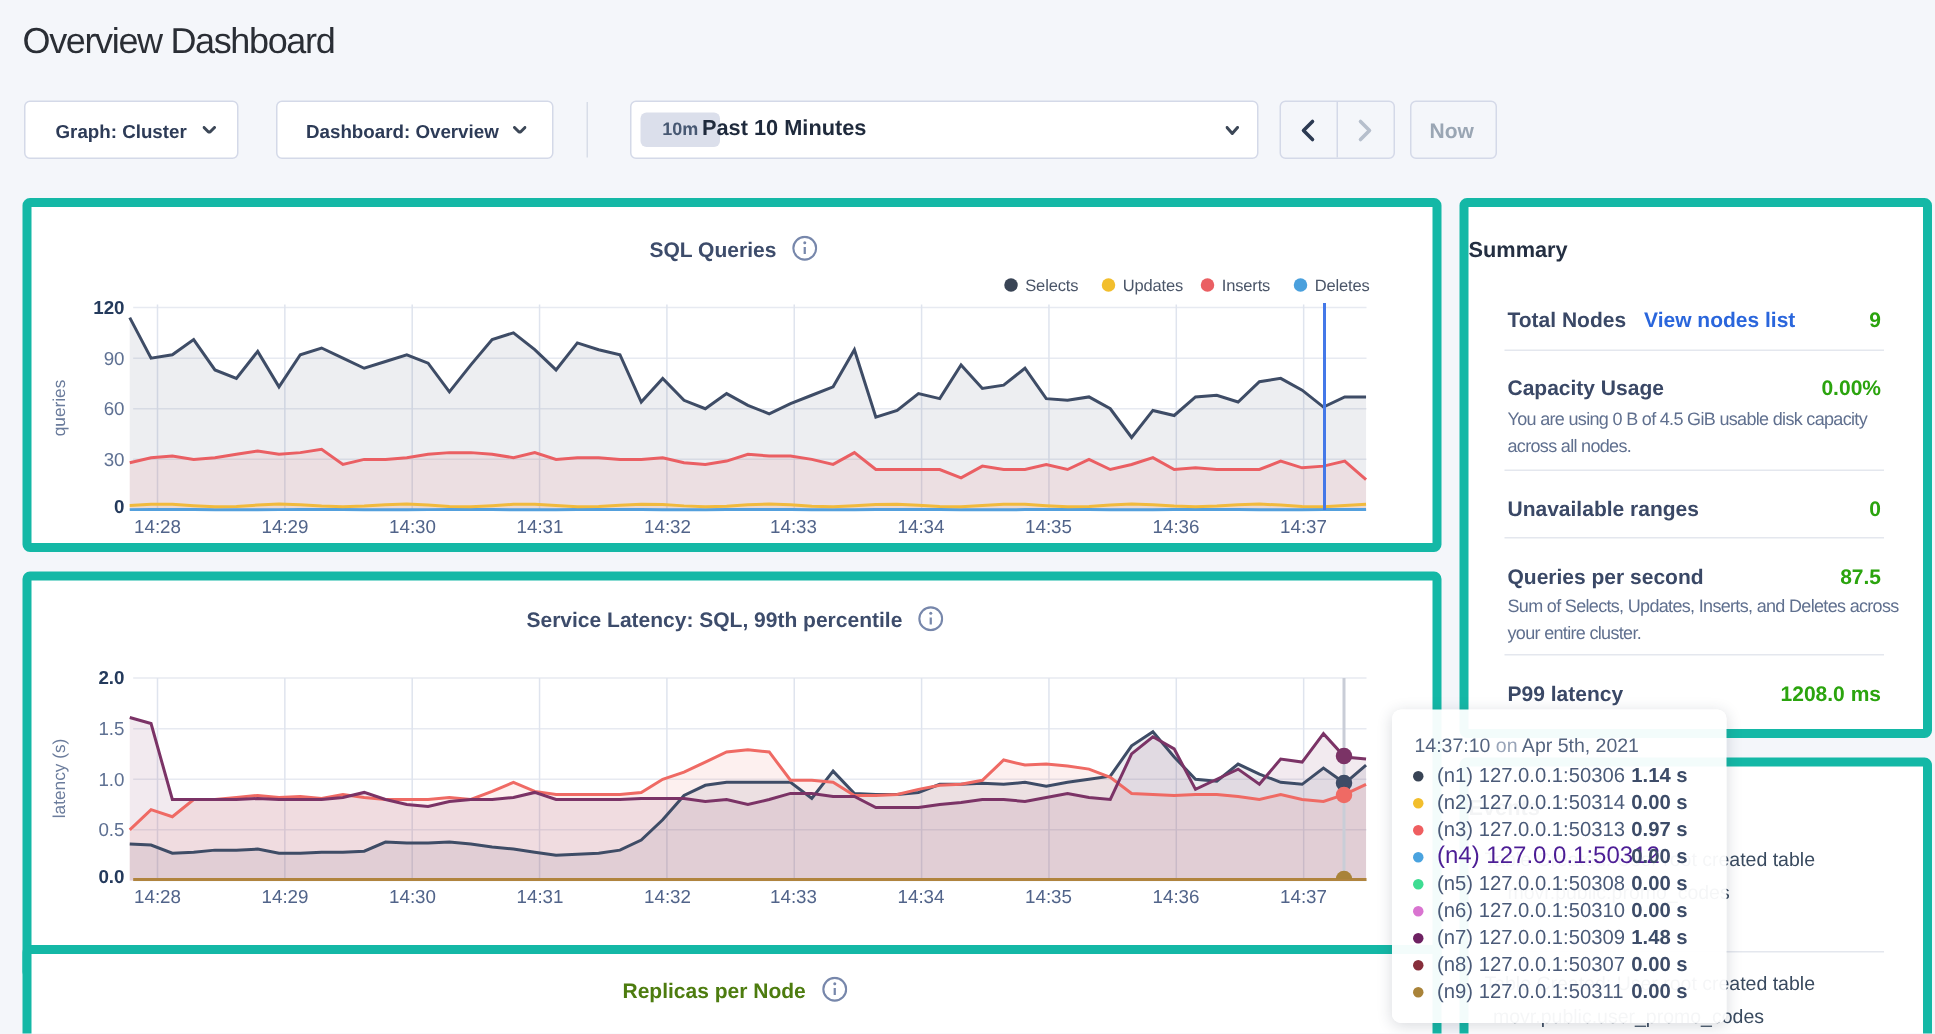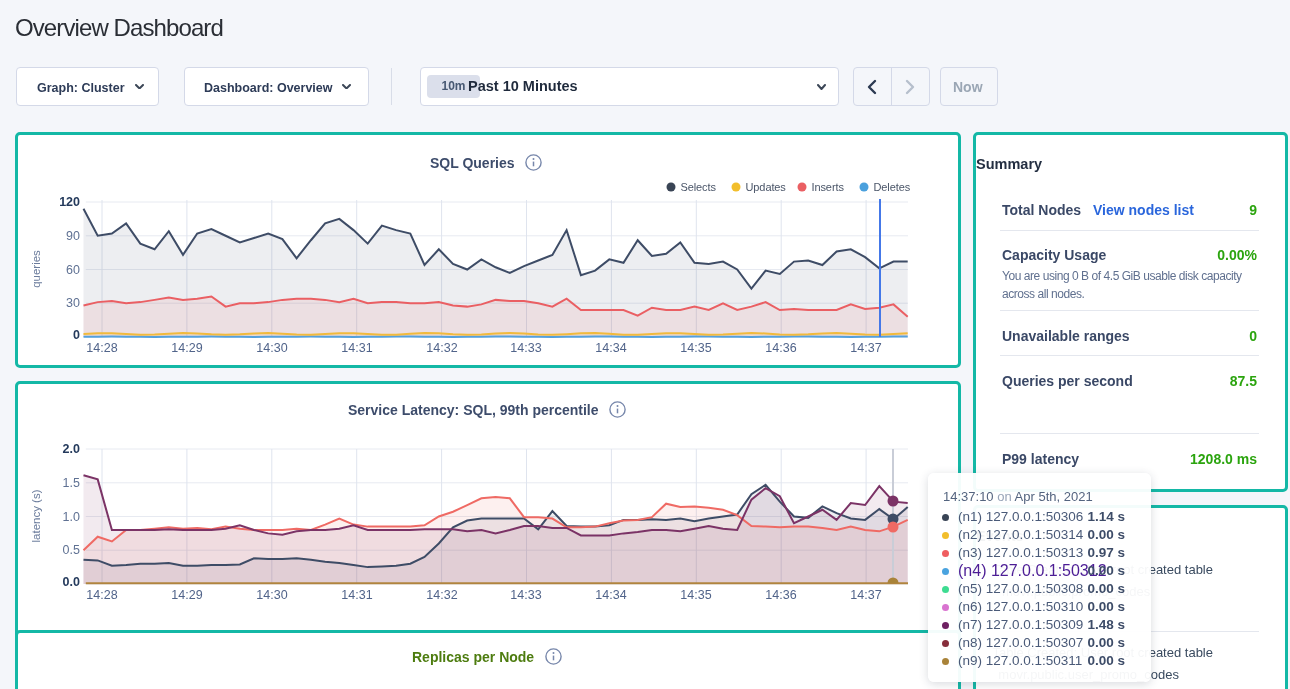--- a/index.html
+++ b/index.html
@@ -1,17 +1,17 @@
 <!DOCTYPE html>
 <html><head><meta charset="utf-8"><style>
 
 *{margin:0;padding:0;box-sizing:border-box}
 body{font-family:"Liberation Sans",sans-serif;background:#f4f6fa;width:1290px;height:689px;overflow:hidden}
 #page{position:relative;width:1290px;height:689px;background:#f4f6fa;overflow:hidden}
-.panel{position:absolute;background:#fff;border:3px solid #14b8a6;border-radius:5px}
+.panel{position:absolute;background:#fff;border:6px solid #14b8a6;border-radius:5px}
 .abs{position:absolute}
 .ct{position:absolute;width:100%;text-align:left;font-size:14px;font-weight:700;color:#3d4c6b}
 .btn{position:absolute;background:#fff;border:1px solid #d4d9e8;border-radius:4px;height:39px}
 .blab{font-size:12.5px;font-weight:700;color:#2d3b57}
 .sumlabel{font-weight:700;font-size:14px;color:#3a4866}
 .sumval{position:absolute;right:28px;font-weight:700;font-size:14px;color:#2ba40e}
 .sumdesc{position:absolute;left:26px;font-size:12px;letter-spacing:-0.45px;color:#60708f;line-height:17.5px;white-space:nowrap}
 .divider{position:absolute;left:24px;right:26px;border-top:1px solid #e4e7ee}
 
 </style></head><body>
@@ -170,20 +170,21 @@
 <div class="divider" style="top:95px"></div>
 <span class="abs sumlabel" style="left:26px;top:112px">Capacity Usage</span>
 <span class="sumval" style="top:112px">0.00%</span>
 <div class="sumdesc" style="top:133px">You are using 0 B of 4.5 GiB usable disk capacity<br>across all nodes.</div>
 <div class="divider" style="top:175px"></div>
 <span class="abs sumlabel" style="left:26px;top:193px">Unavailable ranges</span>
 <span class="sumval" style="top:193px">0</span>
 <div class="divider" style="top:220px"></div>
 <span class="abs sumlabel" style="left:26px;top:238px">Queries per second</span>
 <span class="sumval" style="top:238px">87.5</span>
+<div class="sumdesc" style="top:258px">Sum of Selects, Updates, Inserts, and Deletes across<br>your entire cluster.</div>
 <div class="divider" style="top:298px"></div>
 <span class="abs sumlabel" style="left:26px;top:316px">P99 latency</span>
 <span class="sumval" style="top:316px">1208.0 ms</span>
 </div>
 <div class="panel" style="left:973px;top:505px;width:315px;height:230px">
 <div class="ct" style="top:20px;left:0;color:#242f42;font-size:14.5px">Events</div>
 <span class="abs" style="top:54px;right:72px;font-size:13px;color:#394a5f;white-space:nowrap">Table Created: User root created table</span>
 <span class="abs" style="top:76px;left:26px;font-size:13px;color:#394a5f;white-space:nowrap">movr.public.promo_codes</span>
 <div class="divider" style="top:123px"></div>
 <span class="abs" style="top:137px;right:72px;font-size:13px;color:#394a5f;white-space:nowrap">Table Created: User root created table</span>

